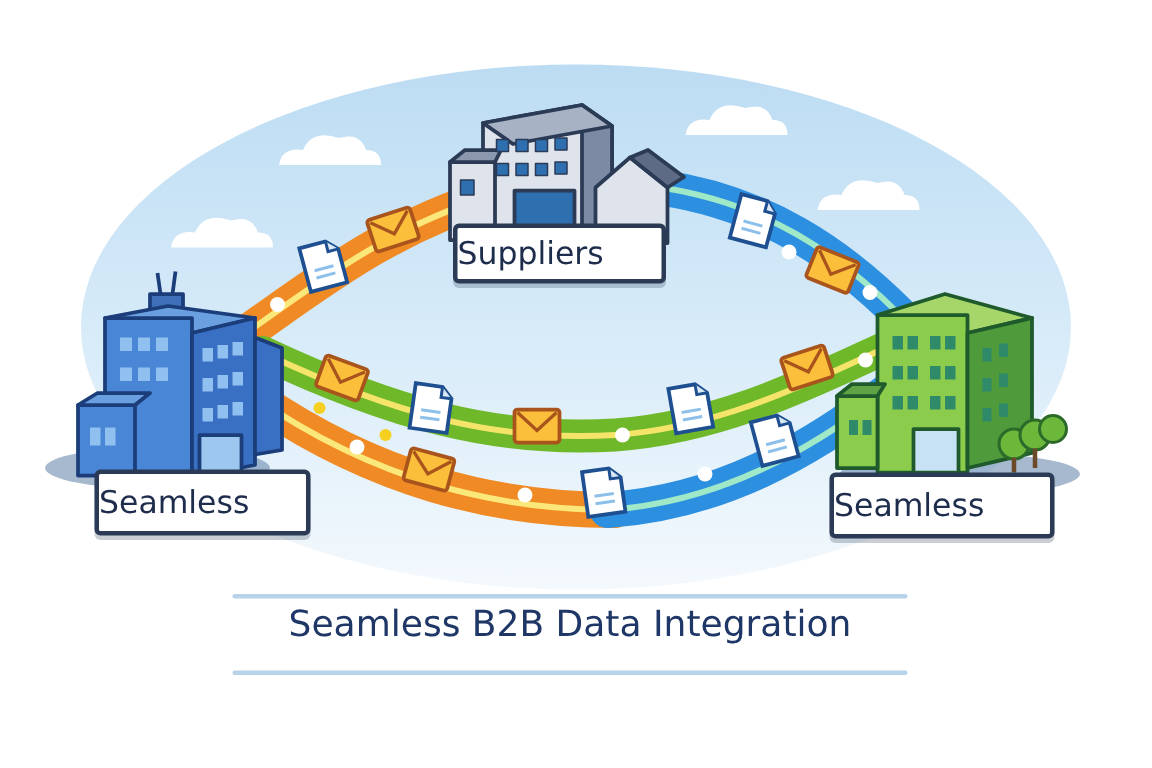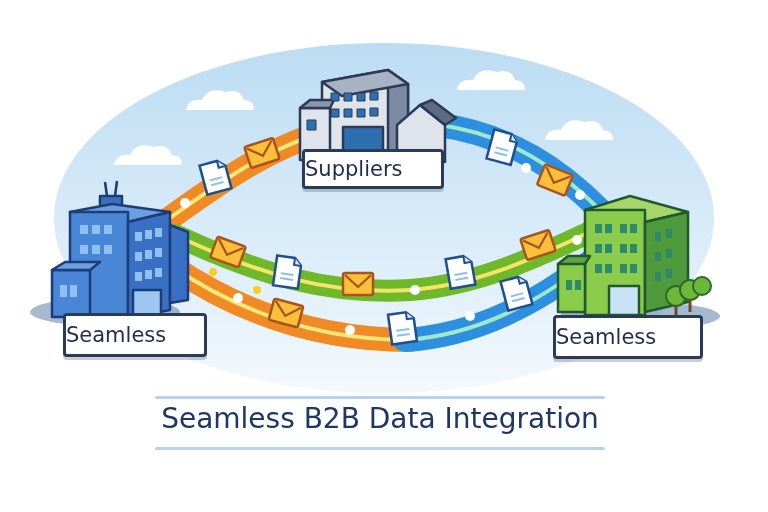--- a/index.html
+++ b/index.html
@@ -2,21 +2,21 @@
 <html><head>
   <meta charset="utf-8">
   <style>
     html, body { margin:0; padding:0; background:#ffffff; }
     body { width:768px; height:512px; overflow:hidden; position:relative; font-family:"DejaVu Sans", sans-serif; }
     #scene { position:absolute; left:0; top:0; width:768px; height:512px; }
     .label-box { position:absolute; background:#ffffff; border:3px solid #2b3a55; border-radius:4px;
       color:#1f2d4d; font-family:"DejaVu Sans", sans-serif; font-size:21px; 
       box-shadow:0 3px 0 rgba(43,58,85,0.25); }
     #title { position:absolute; left:150px; top:402px; width:460px; text-align:center; color:#1f3766;
-      font-family:"DejaVu Sans", sans-serif; font-size:28px; }
+      font-family:"DejaVu Sans", sans-serif; font-size:24px; }
     .rule { position:absolute; left:155px; width:450px; height:3px; background:#b8d2ea; border-radius:2px; }
   </style>
 </head>
 <body>
 
 <svg id="scene" viewBox="0 0 768 512">
   <defs>
     <linearGradient id="skyGrad" x1="0" y1="0" x2="0" y2="1">
       <stop offset="0" stop-color="#bcdcf3"></stop>
       <stop offset="0.55" stop-color="#d9ecf9"></stop>

